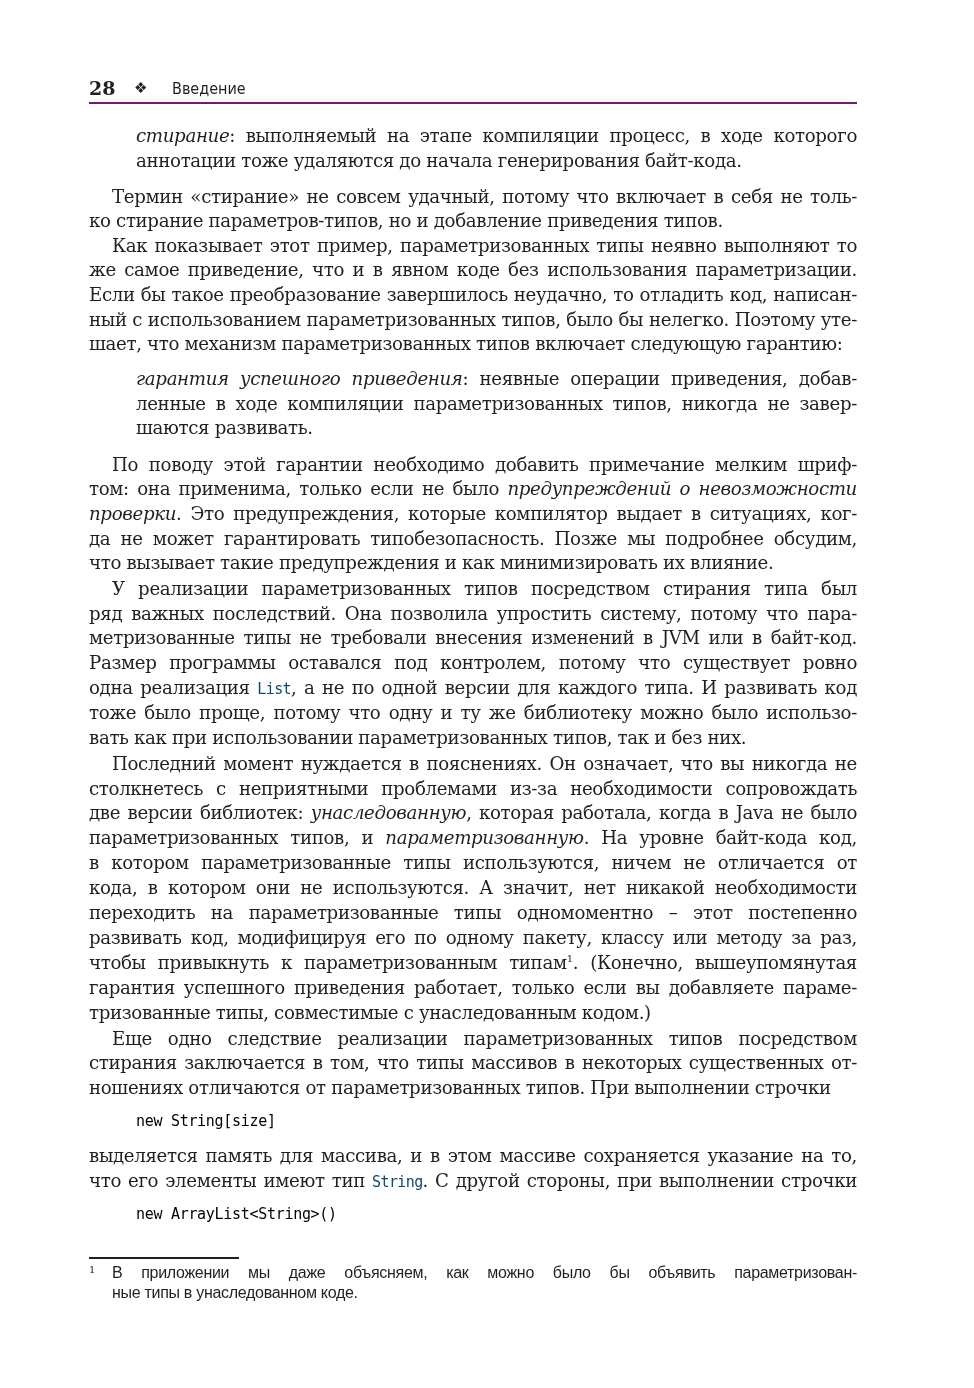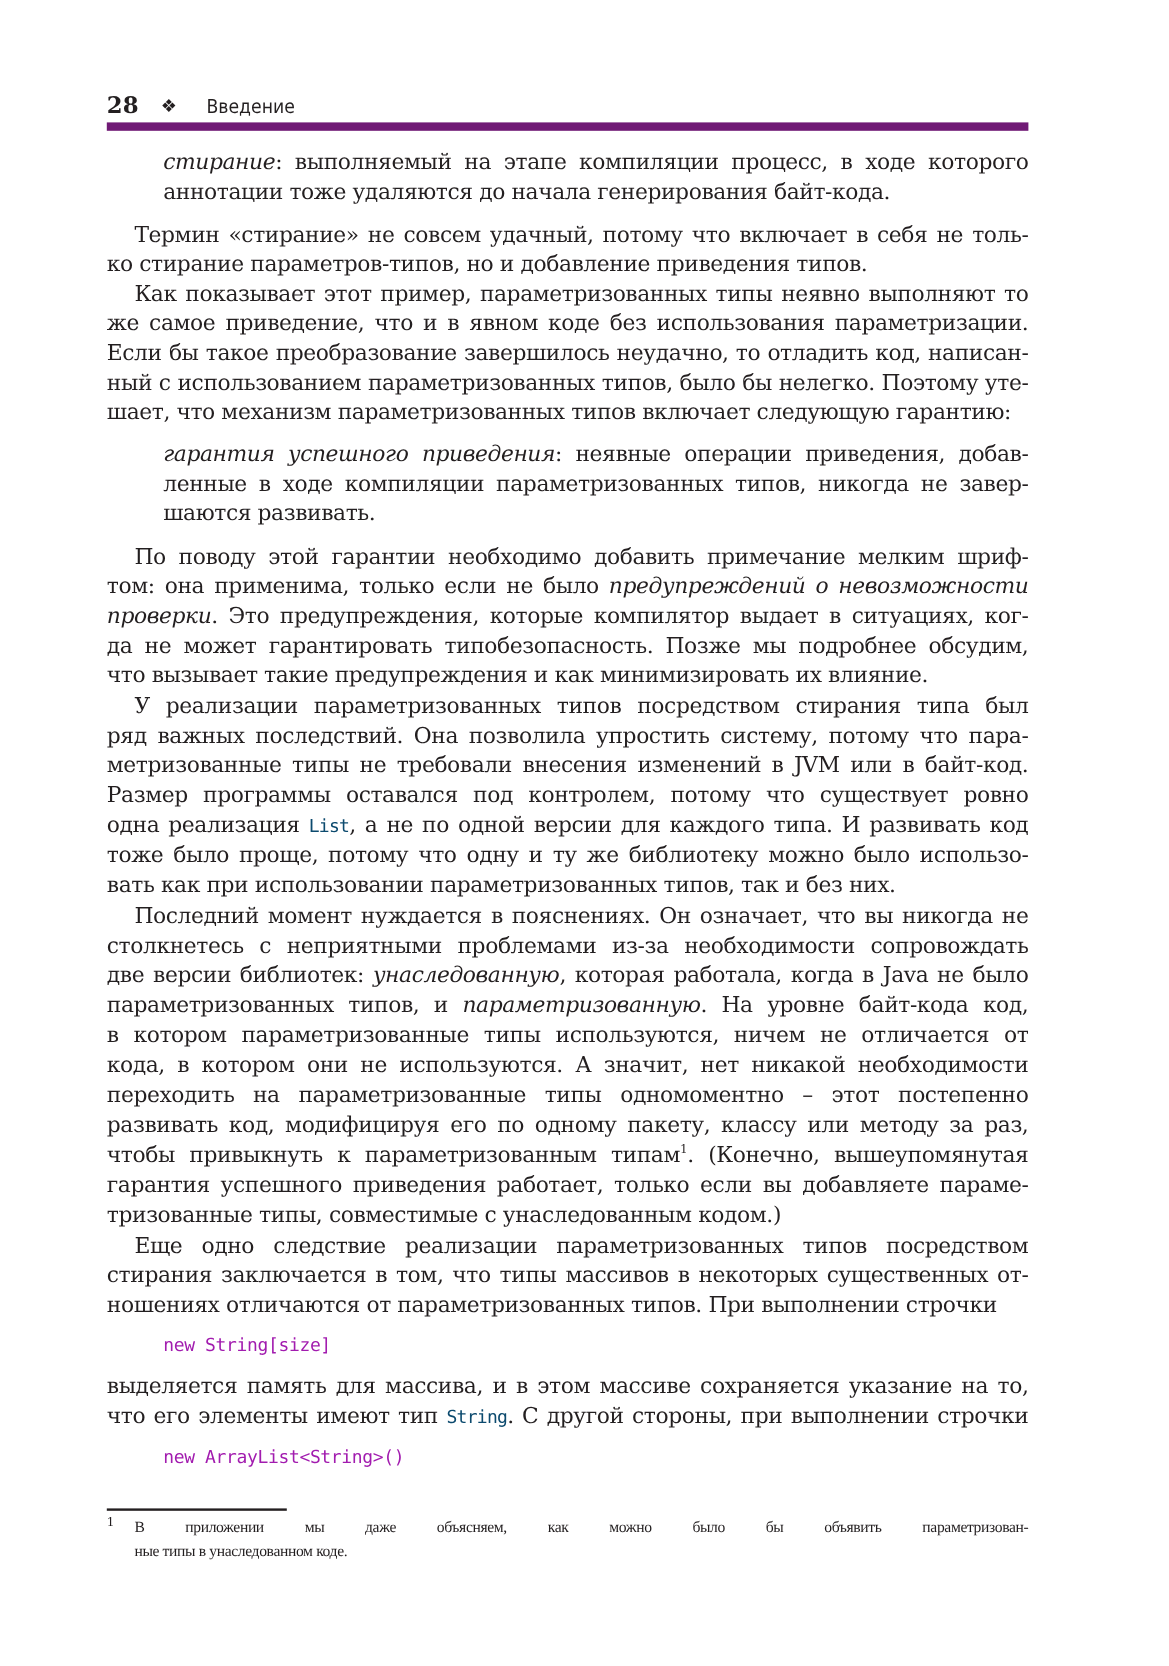--- a/index.html
+++ b/index.html
@@ -1,32 +1,32 @@
 <!DOCTYPE html>
 <html><head>
   <meta charset="utf-8">
   <style>
     html, body { margin: 0; padding: 0; background: #ffffff; }
     body { width: 974px; height: 1388px; position: relative; overflow: hidden; color: #231f20; }
     .page { position: absolute; left: 0; top: 0; width: 974px; height: 1388px; }
-    .header { position: absolute; left: 89px; top: 76px; width: 768px; height: 26px; border-bottom: 7px solid #701a75; }
+    .header { position: absolute; left: 89px; top: 76px; width: 768px; height: 26px; border-bottom: 2px solid #701a75; }
     .header .pnum { position: absolute; left: 0; top: 0; font-family: "DejaVu Serif", serif; font-weight: bold; font-size: 19px; line-height: 24px; }
     .header .orn { position: absolute; left: 45px; top: 0; font-family: "DejaVu Sans", sans-serif; font-size: 15px; line-height: 24px; }
     .header .chap { position: absolute; left: 83px; top: 1px; font-family: "DejaVu Sans", sans-serif; font-size: 16px; line-height: 24px; transform: scaleX(0.9); transform-origin: left center; }
     .ln { position: absolute; left: 89px; width: 768px; height: 24px; font-family: "DejaVu Serif", serif; font-size: 18.2px; line-height: 24px; white-space: nowrap; text-align: justify; text-align-last: justify; letter-spacing: -0.35px; }
     .ln.last { text-align-last: left; }
     .ln.ind { left: 112px; width: 745px; }
     .ln.def { left: 136px; width: 721px; }
     .ln i, .it { font-style: italic; }
     .mono { font-family: "DejaVu Sans Mono", monospace; font-size: 15px; color: #0c4a6e; letter-spacing: -0.6px; }
-    .code { position: absolute; left: 136px; height: 22px; font-family: "DejaVu Sans Mono", monospace; font-size: 15px; line-height: 22px; color: #a21caf; letter-spacing: -0.3px; white-space: pre; }
+    .code { position: absolute; left: 136px; height: 22px; font-family: "DejaVu Sans Mono", monospace; font-size: 15px; line-height: 22px; color: #000000; letter-spacing: -0.3px; white-space: pre; }
     sup { font-size: 10px; line-height: 0; vertical-align: 7px; }
     .fn-rule { position: absolute; left: 89px; top: 1257px; width: 150px; height: 2px; background: #231f20; }
     .fn-mark { position: absolute; left: 89px; top: 1263px; font-family: "DejaVu Serif", serif; font-size: 10px; line-height: 14px; }
-    .fn { position: absolute; left: 112px; width: 745px; height: 20px; font-family: Liberation Serif, serif; font-size: 13px; line-height: 20px; white-space: nowrap; text-align: justify; text-align-last: justify; letter-spacing: -0.3px; }
+    .fn { position: absolute; left: 112px; width: 745px; height: 20px; font-family: Liberation Sans, sans-serif; font-size: 16px; line-height: 20px; white-space: nowrap; text-align: justify; text-align-last: justify; letter-spacing: -0.3px; }
     .fn.last { text-align-last: left; }
   </style>
 </head>
 <body>
 
 <div class="page">
 
   <div class="header">
     <span class="pnum">28</span>
     <span class="orn">❖</span>

